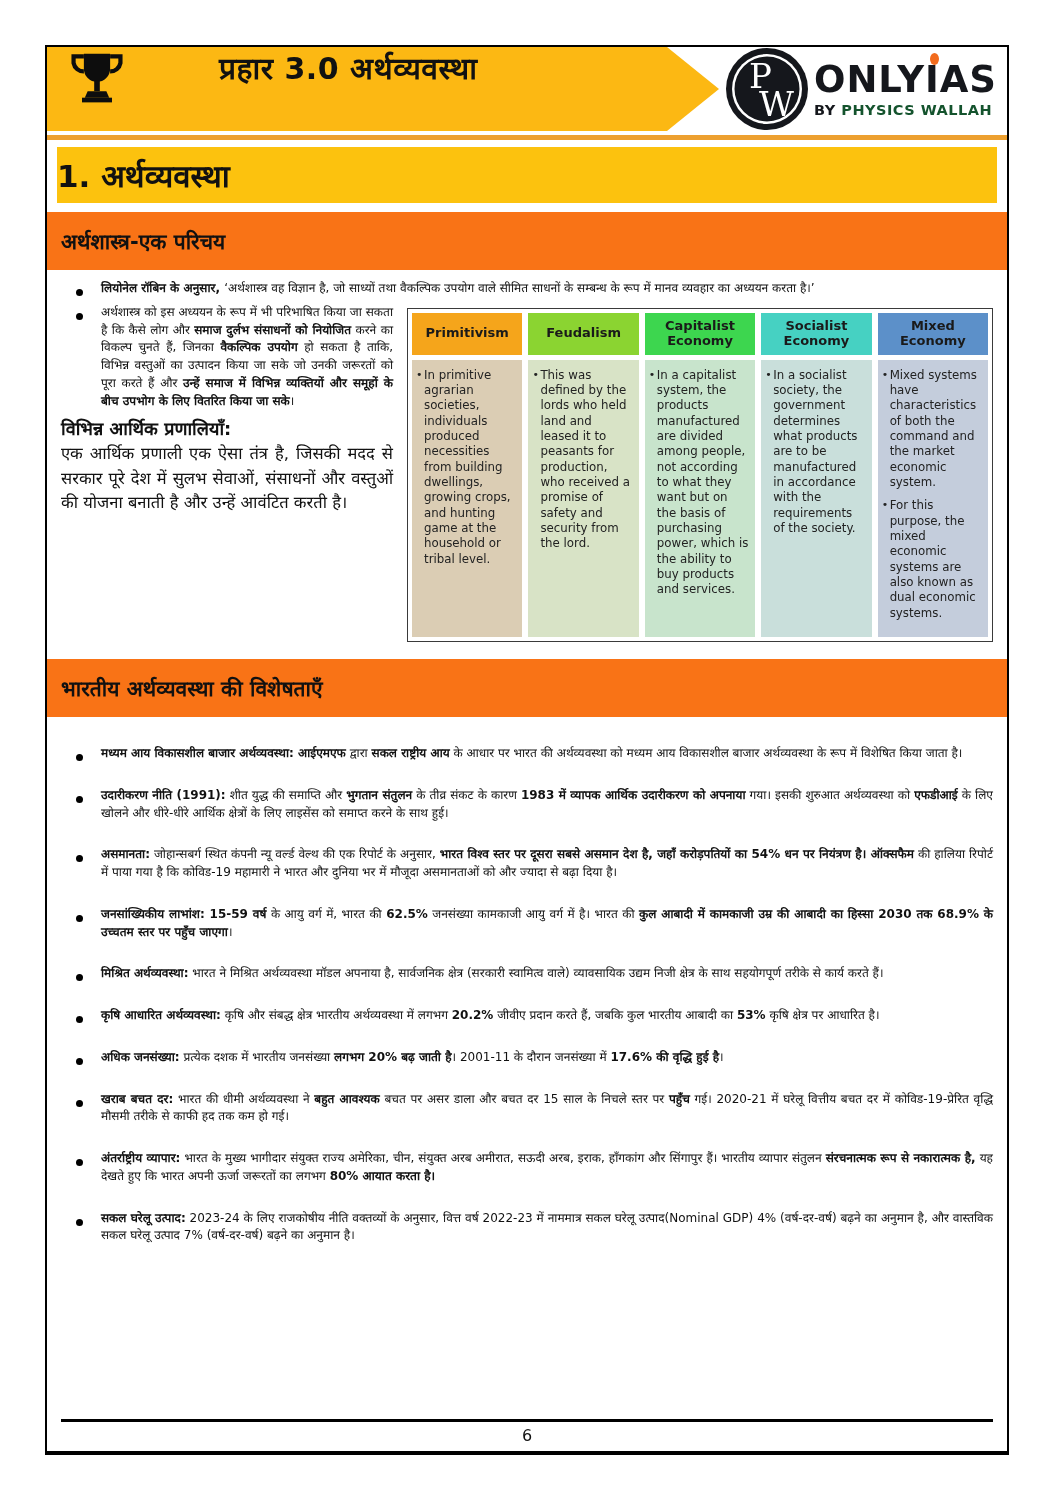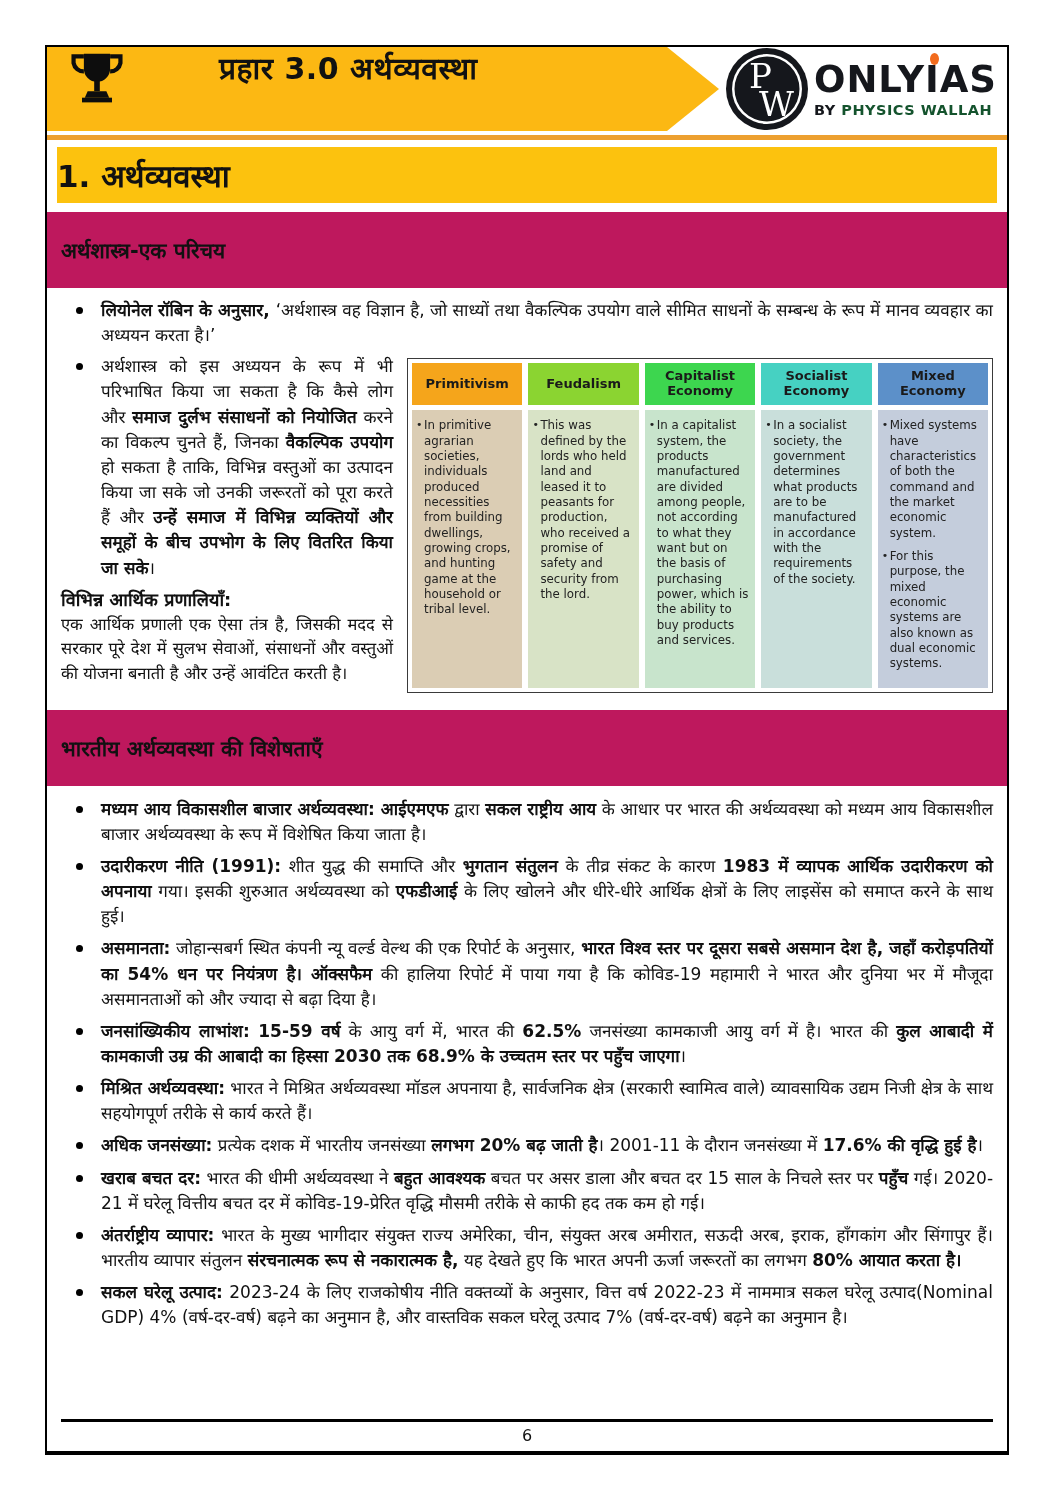--- a/index.html
+++ b/index.html
@@ -22,43 +22,43 @@
   .brand-name{font-size:37px;font-weight:800;letter-spacing:1px;line-height:1;position:relative;color:#15171c;}
   .brand-name .i-dot{position:absolute;left:63.5%;top:-8px;width:9px;height:12px;border-radius:50%;background:#F26B1D;}
   .byline{font-size:14.5px;font-weight:bold;margin-top:4px;color:#15171c;letter-spacing:.5px;}
   .byline .orange{color:#14532d;}
 
   .orange-rule{height:5px;background:#EDA02F;margin:4px 0 7px 0;}
 
   .chapter-banner{margin:0 10px;background:#FCC20E;text-align:left;font-size:31px;font-weight:bold;
         padding:7px 0;}
 
-  .band{background:#be185d;font-size:21px;font-weight:bold;padding:24px 14px;margin-top:9px;}
+  .band{background:#f97316;font-size:21px;font-weight:bold;padding:15px 14px;margin-top:9px;}
 
   
   .content{padding:4px 14px 0 14px;overflow:hidden;}
   ul.blist{list-style:none;margin:0;padding:0;}
   ul.blist>li{position:relative;padding-left:40px;margin:6px 0;text-align:justify;
-        font-size:17px;line-height:1.48;}
+        font-size:12px;line-height:1.48;}
   ul.blist>li::before{content:"";position:absolute;left:15px;top:9px;width:7px;height:7px;border-radius:50%;background:#000;}
 
   .econ-table{float:right;width:586px;border:1.5px solid #3a3a3a;background:#fff;padding:4px;
         display:flex;gap:6px;margin:4px 0 8px 14px;min-height:298px;box-sizing:border-box;}
   .econ-col{flex:1;display:flex;flex-direction:column;}
   .econ-head{text-align:center;font-weight:bold;font-size:13px;line-height:1.15;min-height:36px;
         display:flex;align-items:center;justify-content:center;padding:3px 2px;color:#1a1a1a;}
   .econ-body{flex:1;margin-top:5px;padding:8px 5px 8px 4px;font-size:11.8px;line-height:1.3;color:#222;}
   .econ-body ul{list-style:none;margin:0;padding:0;}
   .econ-body li{position:relative;padding-left:8px;margin-bottom:8px;}
   .econ-body li::before{content:"\2022";position:absolute;left:0;top:0;font-size:11px;}
 
   .subhead{font-size:18px;font-weight:bold;margin:4px 0 2px 0;}
   .para{font-size:16.5px;line-height:1.48;text-align:justify;margin:2px 0 6px 0;}
 
-  #features-list>li{margin:7px 0;}
+  #features-list>li{margin:24px 0;}
 
   
   .footer{position:absolute;left:14px;right:14px;bottom:6px;text-align:center;}
   .footer-line{border-top:3px solid #000;}
   .page-number{font-size:16px;padding-top:4px;}
 </style>
 </head>
 <body>
 
 <div class="page">
@@ -159,20 +159,21 @@
 
   <div class="band">भारतीय अर्थव्यवस्था की विशेषताएँ</div>
 
   <div class="content">
     <ul class="blist" id="features-list">
         <li><b>मध्यम आय विकासशील बाजार अर्थव्यवस्था: आईएमएफ</b> द्वारा <b>सकल राष्ट्रीय आय</b> के आधार पर भारत की अर्थव्यवस्था को मध्यम आय विकासशील बाजार अर्थव्यवस्था के रूप में विशेषित किया जाता है।</li>
         <li><b>उदारीकरण नीति (1991):</b> शीत युद्ध की समाप्ति और <b>भुगतान संतुलन</b> के तीव्र संकट के कारण <b>1983 में व्यापक आर्थिक उदारीकरण को अपनाया</b> गया। इसकी शुरुआत अर्थव्यवस्था को <b>एफडीआई</b> के लिए खोलने और धीरे-धीरे आर्थिक क्षेत्रों के लिए लाइसेंस को समाप्त करने के साथ हुई।</li>
         <li><b>असमानता:</b> जोहान्सबर्ग स्थित कंपनी न्यू वर्ल्ड वेल्थ की एक रिपोर्ट के अनुसार, <b>भारत विश्व स्तर पर दूसरा सबसे असमान देश है, जहाँ करोड़पतियों का 54% धन पर नियंत्रण है। ऑक्सफैम</b> की हालिया रिपोर्ट में पाया गया है कि कोविड-19 महामारी ने भारत और दुनिया भर में मौजूदा असमानताओं को और ज्यादा से बढ़ा दिया है।</li>
         <li><b>जनसांख्यिकीय लाभांश: 15-59 वर्ष</b> के आयु वर्ग में, भारत की <b>62.5%</b> जनसंख्या कामकाजी आयु वर्ग में है। भारत की <b>कुल आबादी में कामकाजी उम्र की आबादी का हिस्सा 2030 तक 68.9% के उच्चतम स्तर पर पहुँच जाएगा</b>।</li>
         <li><b>मिश्रित अर्थव्यवस्था:</b> भारत ने मिश्रित अर्थव्यवस्था मॉडल अपनाया है, सार्वजनिक क्षेत्र (सरकारी स्वामित्व वाले) व्यावसायिक उद्यम निजी क्षेत्र के साथ सहयोगपूर्ण तरीके से कार्य करते हैं।</li>
+        <li><b>कृषि आधारित अर्थव्यवस्था:</b> कृषि और संबद्ध क्षेत्र भारतीय अर्थव्यवस्था में लगभग <b>20.2%</b> जीवीए प्रदान करते हैं, जबकि कुल भारतीय आबादी का <b>53%</b> कृषि क्षेत्र पर आधारित है।</li>
         <li><b>अधिक जनसंख्या:</b> प्रत्येक दशक में भारतीय जनसंख्या <b>लगभग 20% बढ़ जाती है</b>। 2001-11 के दौरान जनसंख्या में <b>17.6% की वृद्धि हुई है</b>।</li>
         <li><b>खराब बचत दर:</b> भारत की धीमी अर्थव्यवस्था ने <b>बहुत आवश्यक</b> बचत पर असर डाला और बचत दर 15 साल के निचले स्तर पर <b>पहुँच</b> गई। 2020-21 में घरेलू वित्तीय बचत दर में कोविड-19-प्रेरित वृद्धि मौसमी तरीके से काफी हद तक कम हो गई।</li>
         <li><b>अंतर्राष्ट्रीय व्यापार:</b> भारत के मुख्य भागीदार संयुक्त राज्य अमेरिका, चीन, संयुक्त अरब अमीरात, सऊदी अरब, इराक, हाँगकांग और सिंगापुर हैं। भारतीय व्यापार संतुलन <b>संरचनात्मक रूप से नकारात्मक है,</b> यह देखते हुए कि भारत अपनी ऊर्जा जरूरतों का लगभग <b>80% आयात करता है।</b></li>
         <li><b>सकल घरेलू उत्पाद:</b> 2023-24 के लिए राजकोषीय नीति वक्तव्यों के अनुसार, वित्त वर्ष 2022-23 में नाममात्र सकल घरेलू उत्पाद(Nominal GDP) 4% (वर्ष-दर-वर्ष) बढ़ने का अनुमान है, और वास्तविक सकल घरेलू उत्पाद 7% (वर्ष-दर-वर्ष) बढ़ने का अनुमान है।</li>
       </ul>
   </div>
 
   <div class="footer">
     <div class="footer-line"></div>
     <div class="page-number">6</div>

